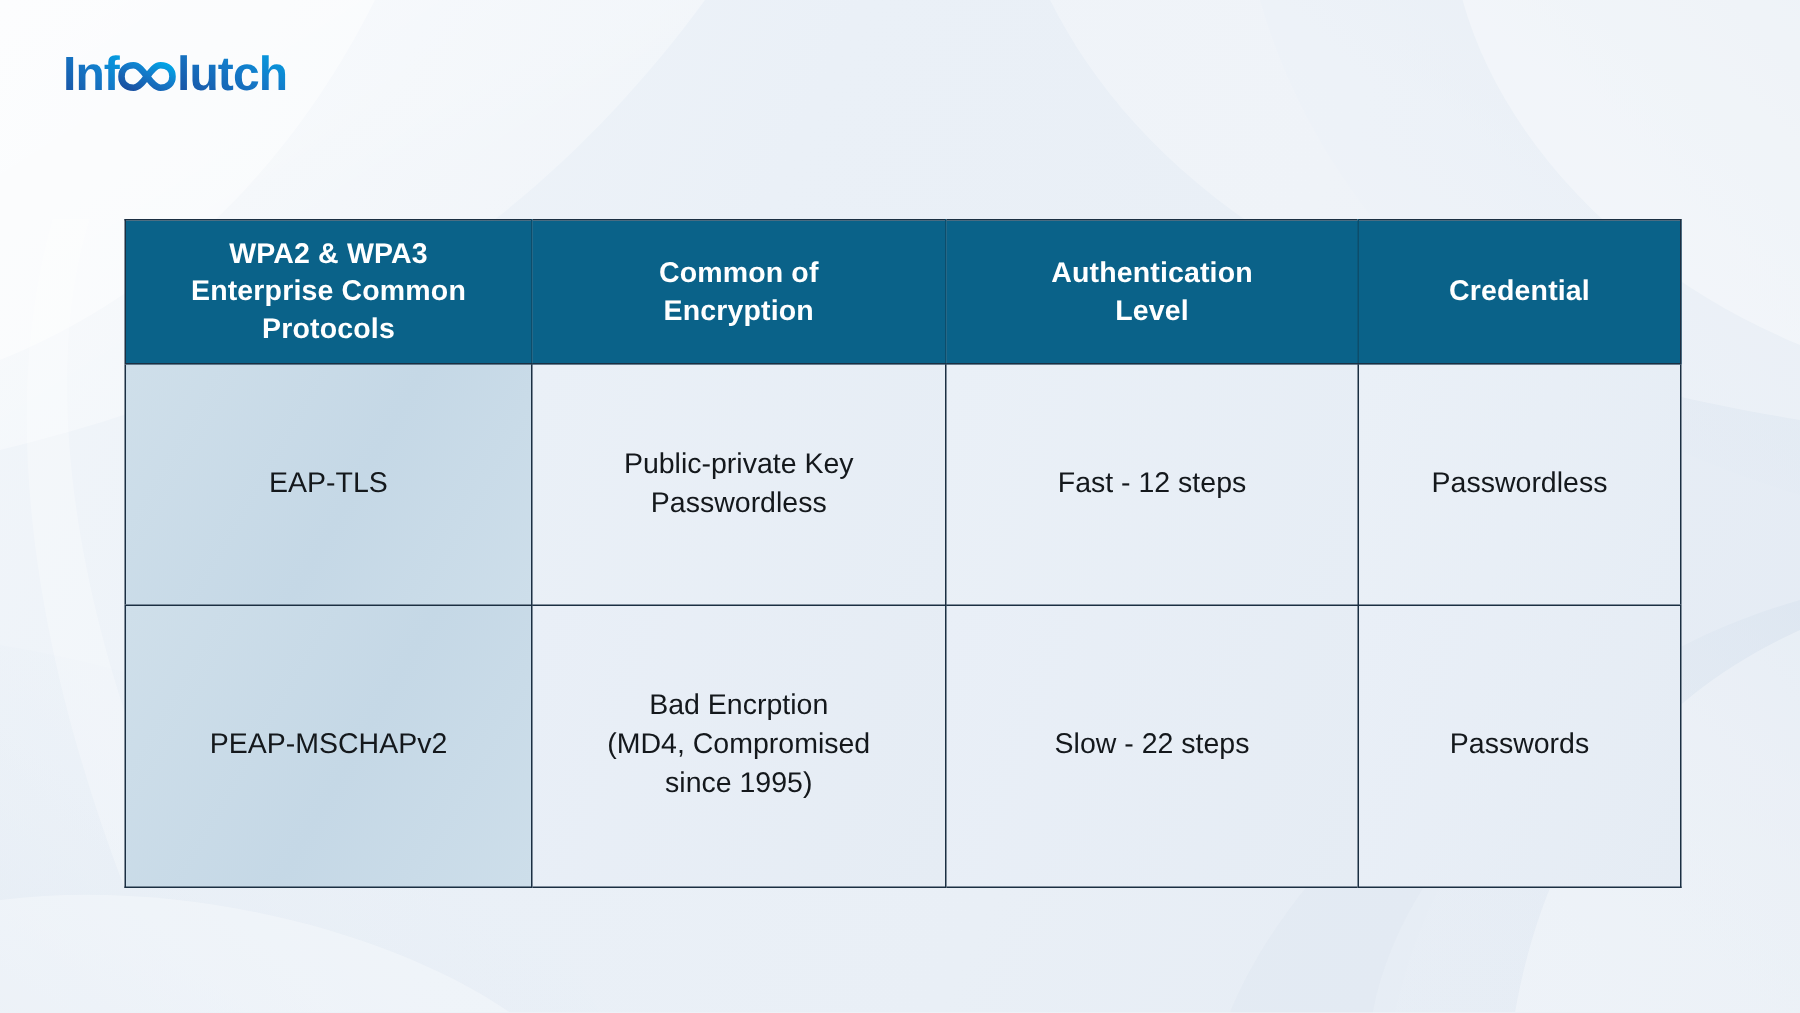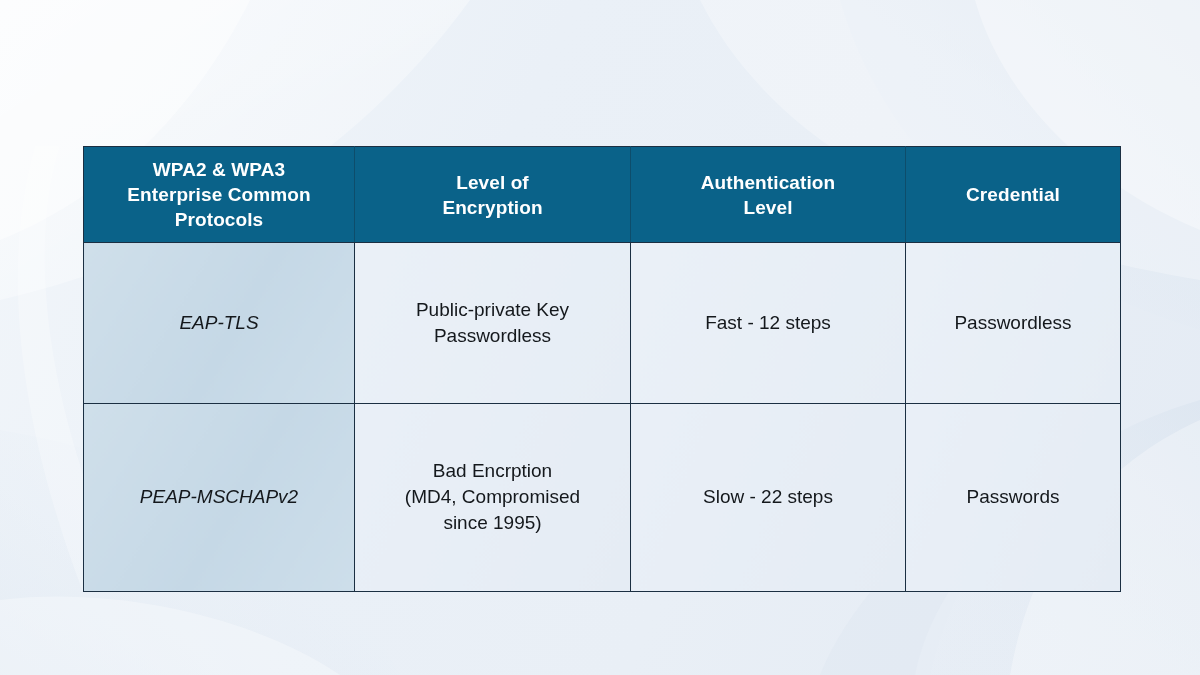--- a/index.html
+++ b/index.html
@@ -85,21 +85,20 @@
     padding: 12px 14px;
     border-right: 1.5px solid #1b2f42;
     border-bottom: 1.5px solid #1b2f42;
     background: #e7eef6;
   }
   tbody td:last-child { border-right: none; }
   tbody tr:last-child td { border-bottom: none; }
 
   tbody td.first-col {
     background: linear-gradient(120deg, #cfdfea 0%, #c5d8e6 55%, #cddeea 100%);
-    font-style: italic;
   }
 
   tbody tr.row-0 td.other-col { background: linear-gradient(110deg, #eaf0f7 0%, #e6edf5 100%); }
   tbody tr.row-1 td.other-col { background: linear-gradient(110deg, #e9eff7 0%, #e5ecf4 100%); margin-left: 16px; }
   tbody tr.row-2 td.other-col { background: linear-gradient(110deg, #e6edf5 0%, #e2eaf3 100%); }
 
   tbody tr.row-0 { height: 104px; }
   tbody tr.row-1 { height: 122px; }
   tbody tr.row-2 { height: 100px; }
 
@@ -133,38 +132,54 @@
     <path d="M700,0 C760,120 900,230 1200,280 L1200,0 Z" fill="#ffffff" opacity="0.28"></path>
 
     <path d="M0,675 L0,430 C180,460 330,540 400,675 Z" fill="url(#swirlC)" opacity="0.6"></path>
     <path d="M1200,675 L1200,400 C1060,440 960,540 930,675 Z" fill="url(#swirlB)" opacity="0.55"></path>
     <path d="M1010,675 C1030,560 1090,470 1200,420 L1200,675 Z" fill="#ffffff" opacity="0.3"></path>
     <path d="M820,675 C860,580 950,500 1060,470 C980,540 930,600 915,675 Z" fill="#dfe8f2" opacity="0.5"></path>
     <path d="M0,600 C120,585 260,620 340,675 L0,675 Z" fill="#ffffff" opacity="0.3"></path>
     <path d="M60,146 C30,240 40,400 130,592 L83,592 C10,400 5,250 35,146 Z" fill="#ffffff" opacity="0.25"></path>
   </svg>
 
+  <div id="logo">
+    <svg class="logo-svg" width="180" height="40" viewBox="0 0 180 40" xmlns="http://www.w3.org/2000/svg">
+      <defs>
+        <linearGradient id="lg" x1="0" y1="1" x2="1" y2="0">
+          <stop offset="0%" stop-color="#1a4d9e"></stop>
+          <stop offset="55%" stop-color="#1479c8"></stop>
+          <stop offset="100%" stop-color="#00a7e8"></stop>
+        </linearGradient>
+      </defs>
+      <text x="0" y="30" font-family="'Liberation Sans', sans-serif" font-size="32" font-weight="bold" fill="url(#lg)" letter-spacing="-0.6">Inf</text>
+      <g fill="none" stroke="url(#lg)" stroke-width="4.4" stroke-linecap="round">
+        <path d="M47,13.5 C42,13.5 39,16.5 39,21 C39,25.5 42,28.5 47,28.5 C54,28.5 58,13.5 65,13.5 C70,13.5 73,16.5 73,21 C73,25.5 70,28.5 65,28.5 C58,28.5 54,13.5 47,13.5 Z"></path>
+      </g>
+      <text x="76" y="30" font-family="'Liberation Sans', sans-serif" font-size="32" font-weight="bold" fill="url(#lg)" letter-spacing="-0.6">lutch</text>
+    </svg>
+  </div>
 
   <div id="table-wrap">
     <table class="proto-table">
       <colgroup>
         <col class="c1">
           <col class="c2">
           <col class="c3">
           <col class="c4">
       </colgroup>
       <thead>
         <tr>
           <th>
             <span class="nowrapline">WPA2 &amp; WPA3</span>
             <span class="nowrapline">Enterprise Common</span>
             <span class="nowrapline">Protocols</span>
           </th>
           <th>
-            <span class="nowrapline">Level of</span>
+            <span class="nowrapline">Common of</span>
             <span class="nowrapline">Encryption</span>
           </th>
           <th>
             <span class="nowrapline">Authentication</span>
             <span class="nowrapline">Level</span>
           </th>
           <th>
             <span class="nowrapline">Credential</span>
           </th>
         </tr>

